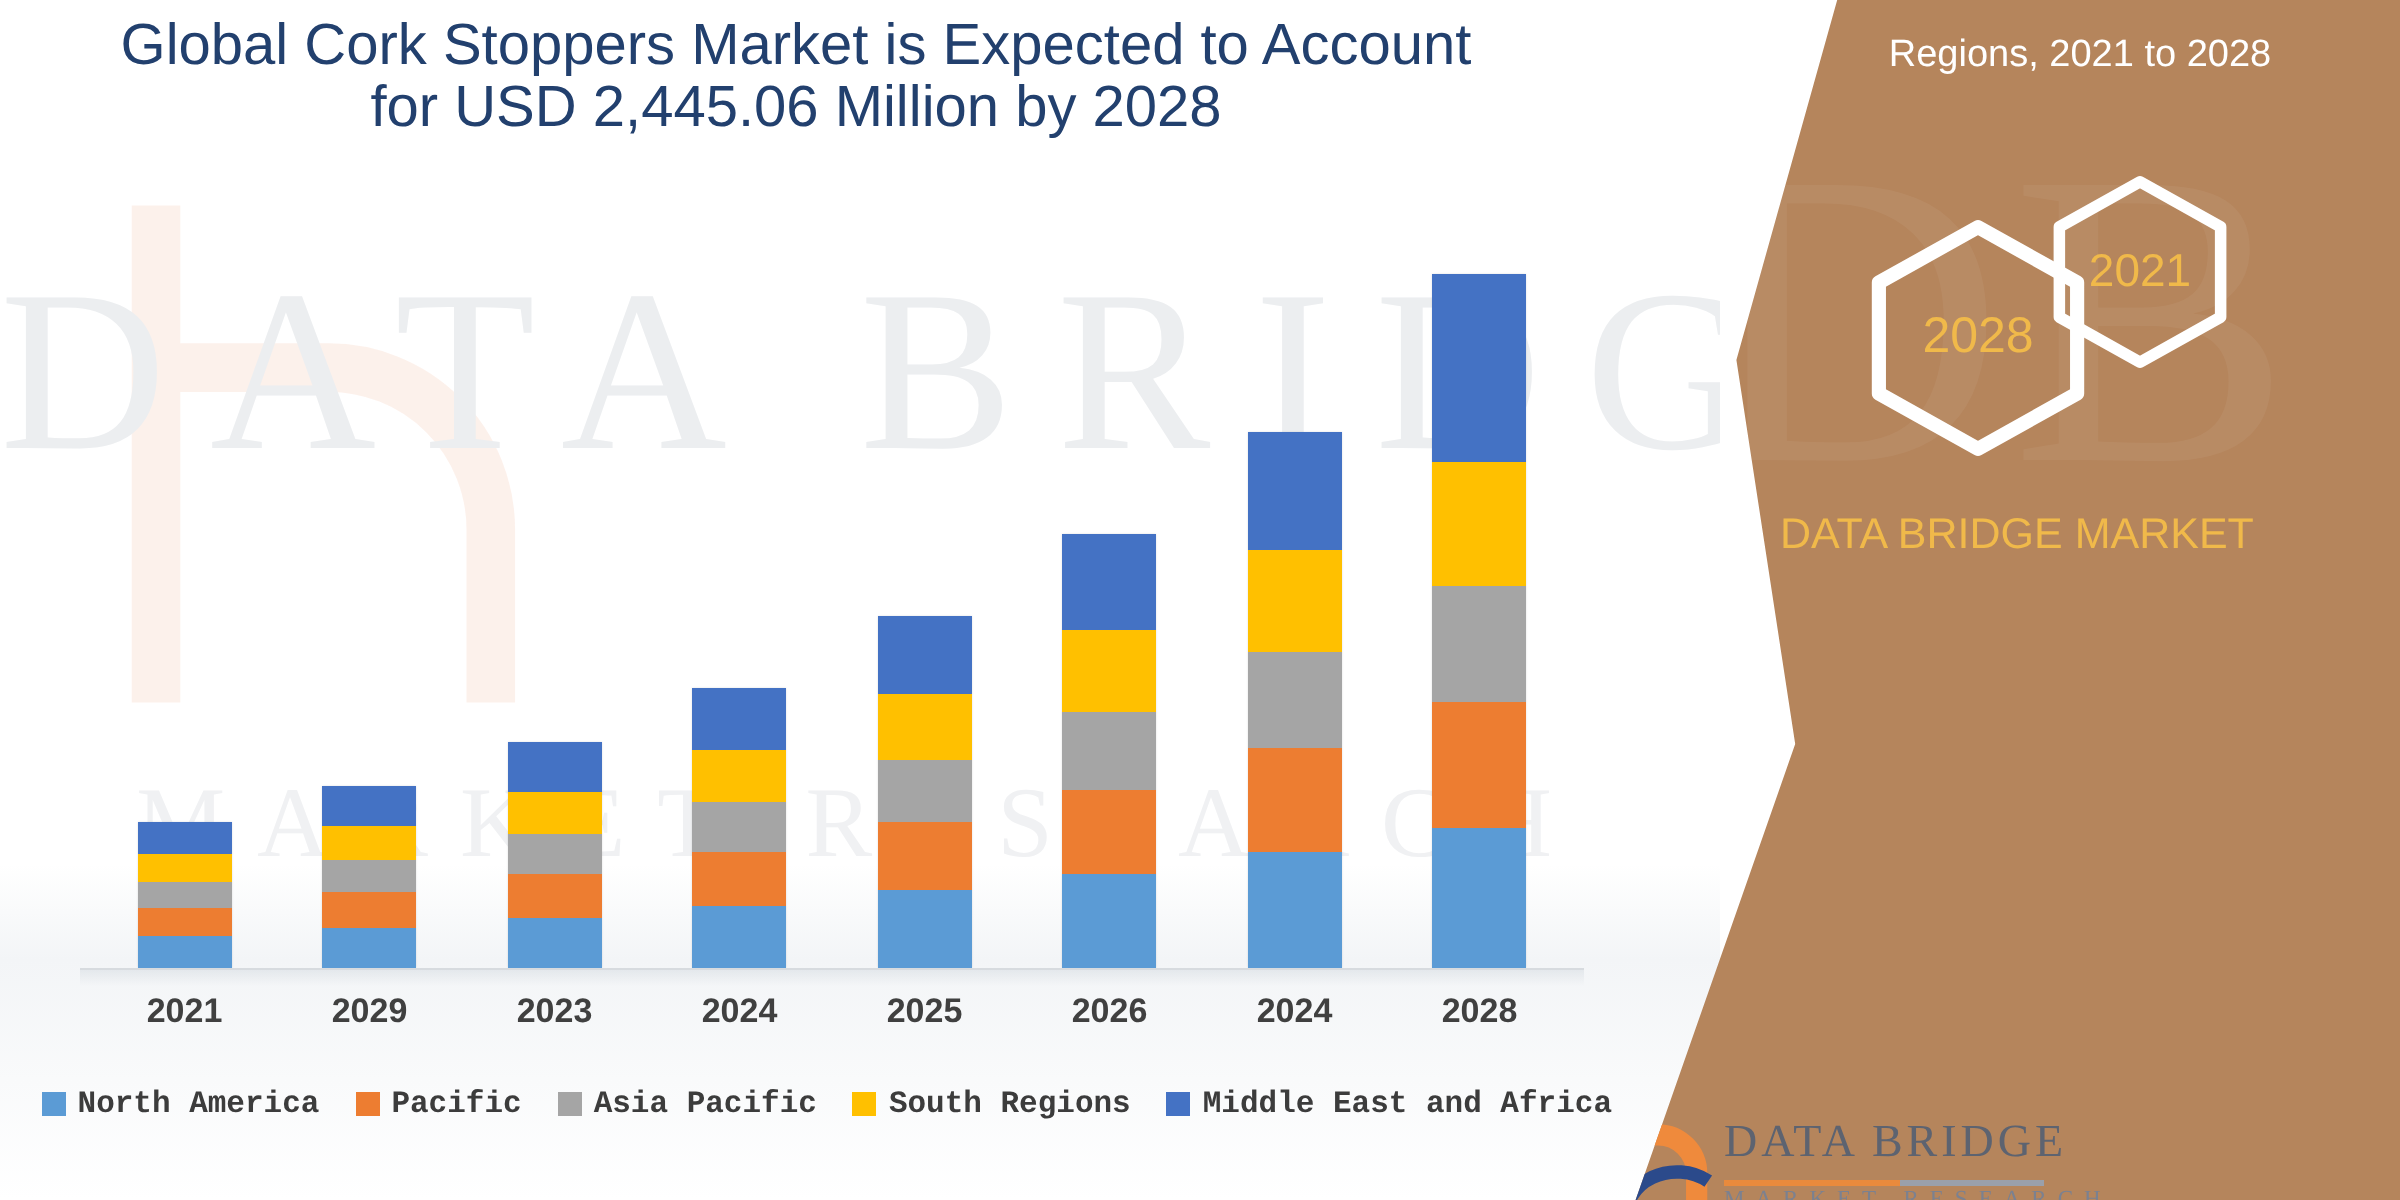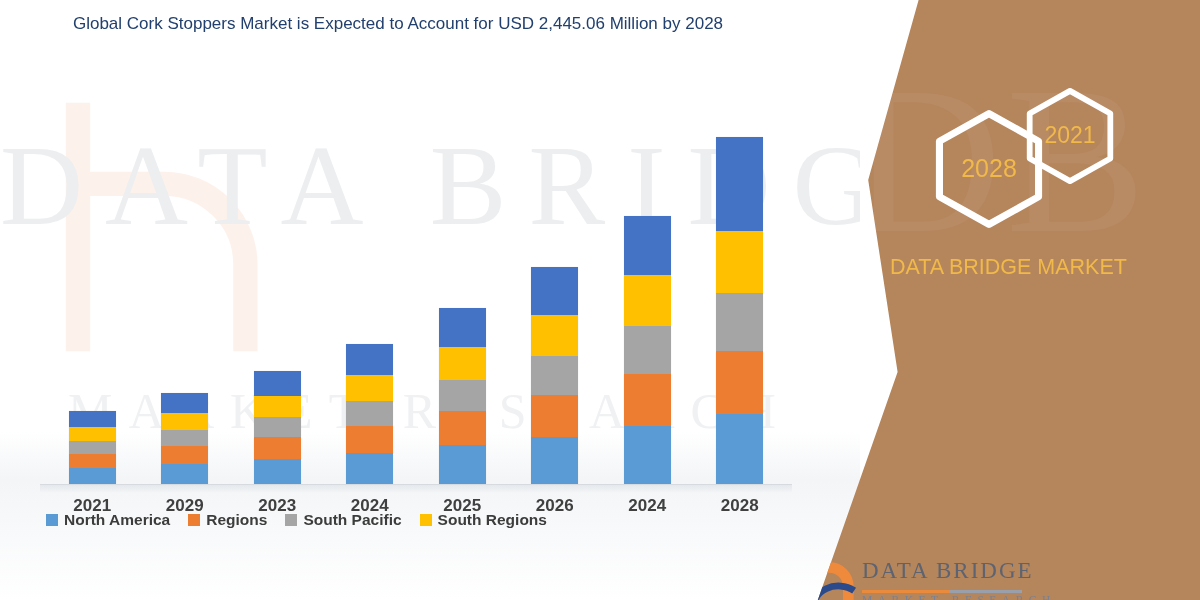--- a/index.html
+++ b/index.html
@@ -50,21 +50,21 @@
   }
   #wm-1 { top: 120px; font-size: 115px; letter-spacing: 22px; color:#eceef0; }
   #wm-2 { top: 382px; font-size: 50px; letter-spacing: 16px; color:#f0f1f3; }
 
   
   #chart-title {
     position: absolute;
     left: 58px; top: 8px;
     width: 680px;
     text-align: center;
-    font-size: 17px;
+    font-size: 29px;
     line-height: 31px;
     color: #22406e;
     font-weight: 400;
   }
 
   
   #plot {
     position: absolute;
     left: 46px; top: 96px;
     width: 740px; height: 388px;
@@ -119,26 +119,27 @@
     width: 90px;
     text-align: center;
     font-size: 17px;
     color: #404040;
     font-weight: 700;
   }
 
   
   #legend {
     position: absolute;
-    left: 46px; top: 511px;
+    left: 46px; top: 543px;
     width: 760px;
     display: flex;
-    justify-content: flex-start;
+    justify-content: flex-end;
     align-items: center;
     gap: 18px;
+    font-family: Liberation Mono, monospace;
   }
   .legend-item {
     display: flex;
     align-items: center;
     gap: 6px;
     font-size: 15.5px;
     color: #3c3c3c;
     font-weight: 700;
     white-space: nowrap;
   }
@@ -348,39 +349,44 @@
         <div class="xtick">2028</div>
       </div>
 
     <div id="legend">
         <div class="legend-item">
           <span class="swatch" style="background: rgb(91, 155, 213);"></span>
           <span>North America</span>
         </div>
         <div class="legend-item">
           <span class="swatch" style="background: rgb(237, 125, 49);"></span>
-          <span>Regions</span>
+          <span>Pacific</span>
         </div>
         <div class="legend-item">
           <span class="swatch" style="background: rgb(165, 165, 165);"></span>
-          <span>South Pacific</span>
+          <span>Asia Pacific</span>
         </div>
         <div class="legend-item">
           <span class="swatch" style="background: rgb(255, 192, 0);"></span>
           <span>South Regions</span>
         </div>
+        <div class="legend-item">
+          <span class="swatch" style="background: rgb(68, 114, 196);"></span>
+          <span>Middle East and Africa</span>
+        </div>
       </div>
   </div>
 
   <div id="brand-panel">
 
     <div id="brand-ghost">DB</div>
 
     <div id="brand-heading">
       <div>&nbsp;</div>
+      <div>Regions, 2021 to 2028</div>
     </div>
 
     <div id="hexes">
       <div class="hex" id="hex-big">
         <svg viewBox="0 0 100 100" width="118" height="118" fill="none" stroke="#ffffff" stroke-width="6" stroke-linejoin="round">
           <polygon points="50,3 92,26.5 92,73.5 50,97 8,73.5 8,26.5"></polygon>
         </svg>
         <div class="hex-label">2028</div>
       </div>
       <div class="hex" id="hex-small">

